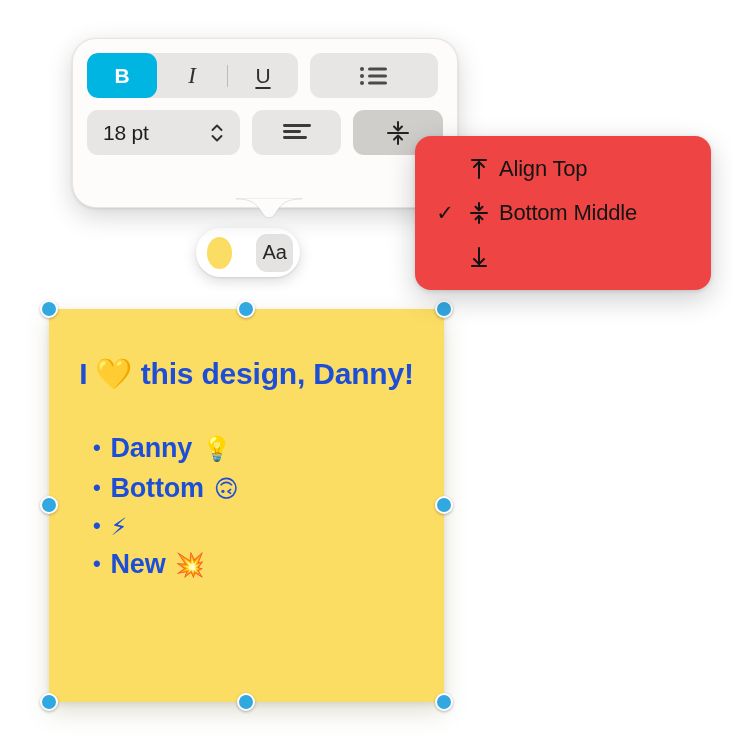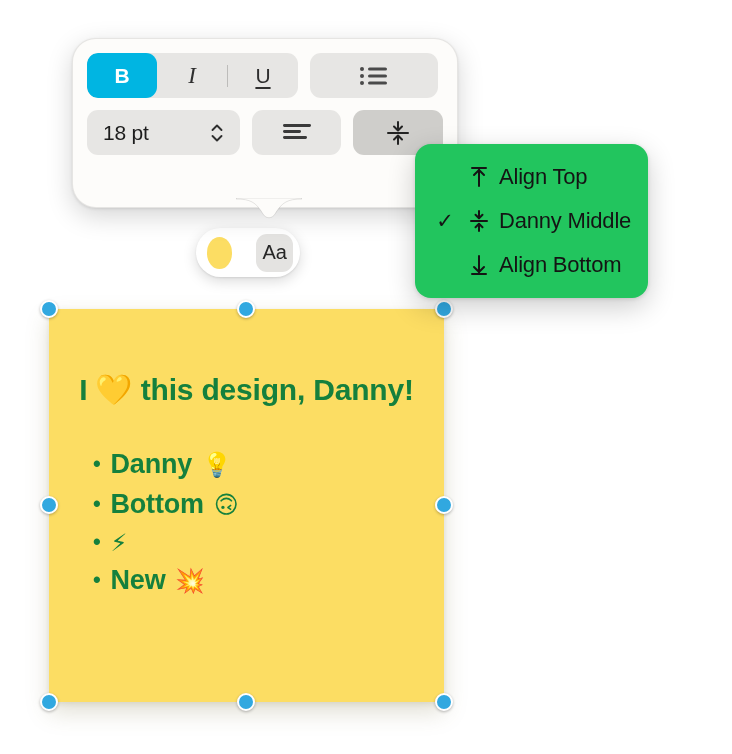--- a/index.html
+++ b/index.html
@@ -11,23 +11,23 @@
   }
 
   
   #sticky-note{
     position:absolute;left:49px;top:309px;width:395px;height:393px;
     background:#FCDD63;
     box-shadow:0 10px 22px rgba(120,110,60,.22), 0 2px 6px rgba(120,110,60,.14);
   }
   #note-body{
     position:absolute;inset:0;
-    padding:62px 26px 0 26px;
+    padding:46px 26px 0 26px;
     box-sizing:border-box;
-    color:#15803d;
+    color:#1d4ed8;
   }
   #note-heading{
     font-size:30px;font-weight:700;line-height:1.28;text-align:center;
     letter-spacing:-.2px;
     margin:0 0 36px 0;
   }
   #note-list{
     list-style:none;margin:0;padding:0 0 0 18px;
   }
   #note-list li{
@@ -103,22 +103,22 @@
   }
   #color-swatch{width:32px;height:32px;border-radius:50%;background:#FCDD63;margin-left:4px;}
   #text-style-button{
     width:46px;height:38px;border-radius:11px;background:#E4E3E1;
     display:flex;align-items:center;justify-content:center;
     font-size:20px;color:#262626;
   }
 
   
   #align-menu{
-    position:absolute;left:415px;top:144px;width:233px;height:154px;
-    background:#22c55e;border-radius:16px;
+    position:absolute;left:415px;top:136px;width:296px;height:154px;
+    background:#ef4444;border-radius:16px;
     box-shadow:0 9px 28px rgba(0,0,0,.20), 0 1px 4px rgba(0,0,0,.12);
     box-sizing:border-box;padding:11px 0;
   }
   .menu-item{
     display:flex;align-items:center;height:44px;padding:0 16px;
     font-size:22px;color:#141414;letter-spacing:-.2px;
   }
   .menu-check{width:28px;display:flex;align-items:center;justify-content:center;font-size:21px;}
   .menu-icon{width:40px;display:flex;align-items:center;justify-content:center;}
   .menu-label{white-space:nowrap;}
@@ -264,29 +264,28 @@
       <svg width="22" height="24" viewBox="0 0 22 24">
         <g fill="none" stroke="#141414" stroke-width="2" stroke-linecap="round" stroke-linejoin="round">
           <line x1="3" y1="12" x2="19" y2="12"></line>
           <line x1="11" y1="2" x2="11" y2="9"></line>
           <polyline points="7.5,5.8 11,9.3 14.5,5.8"></polyline>
           <line x1="11" y1="22" x2="11" y2="15"></line>
           <polyline points="7.5,18.2 11,14.7 14.5,18.2"></polyline>
         </g>
       </svg>
     </span>
-    <span class="menu-label">Danny Middle</span>
+    <span class="menu-label">Bottom Middle</span>
   </div>
 
   <div class="menu-item">
     <span class="menu-check"></span>
     <span class="menu-icon">
       <svg width="22" height="24" viewBox="0 0 22 24">
         <g fill="none" stroke="#141414" stroke-width="2" stroke-linecap="round" stroke-linejoin="round">
           <line x1="4" y1="21" x2="18" y2="21"></line>
           <line x1="11" y1="3" x2="11" y2="19"></line>
           <polyline points="6,14 11,19 16,14"></polyline>
         </g>
       </svg>
     </span>
-    <span class="menu-label">Align Bottom</span>
   </div>
 </div>
 
 </body></html>

